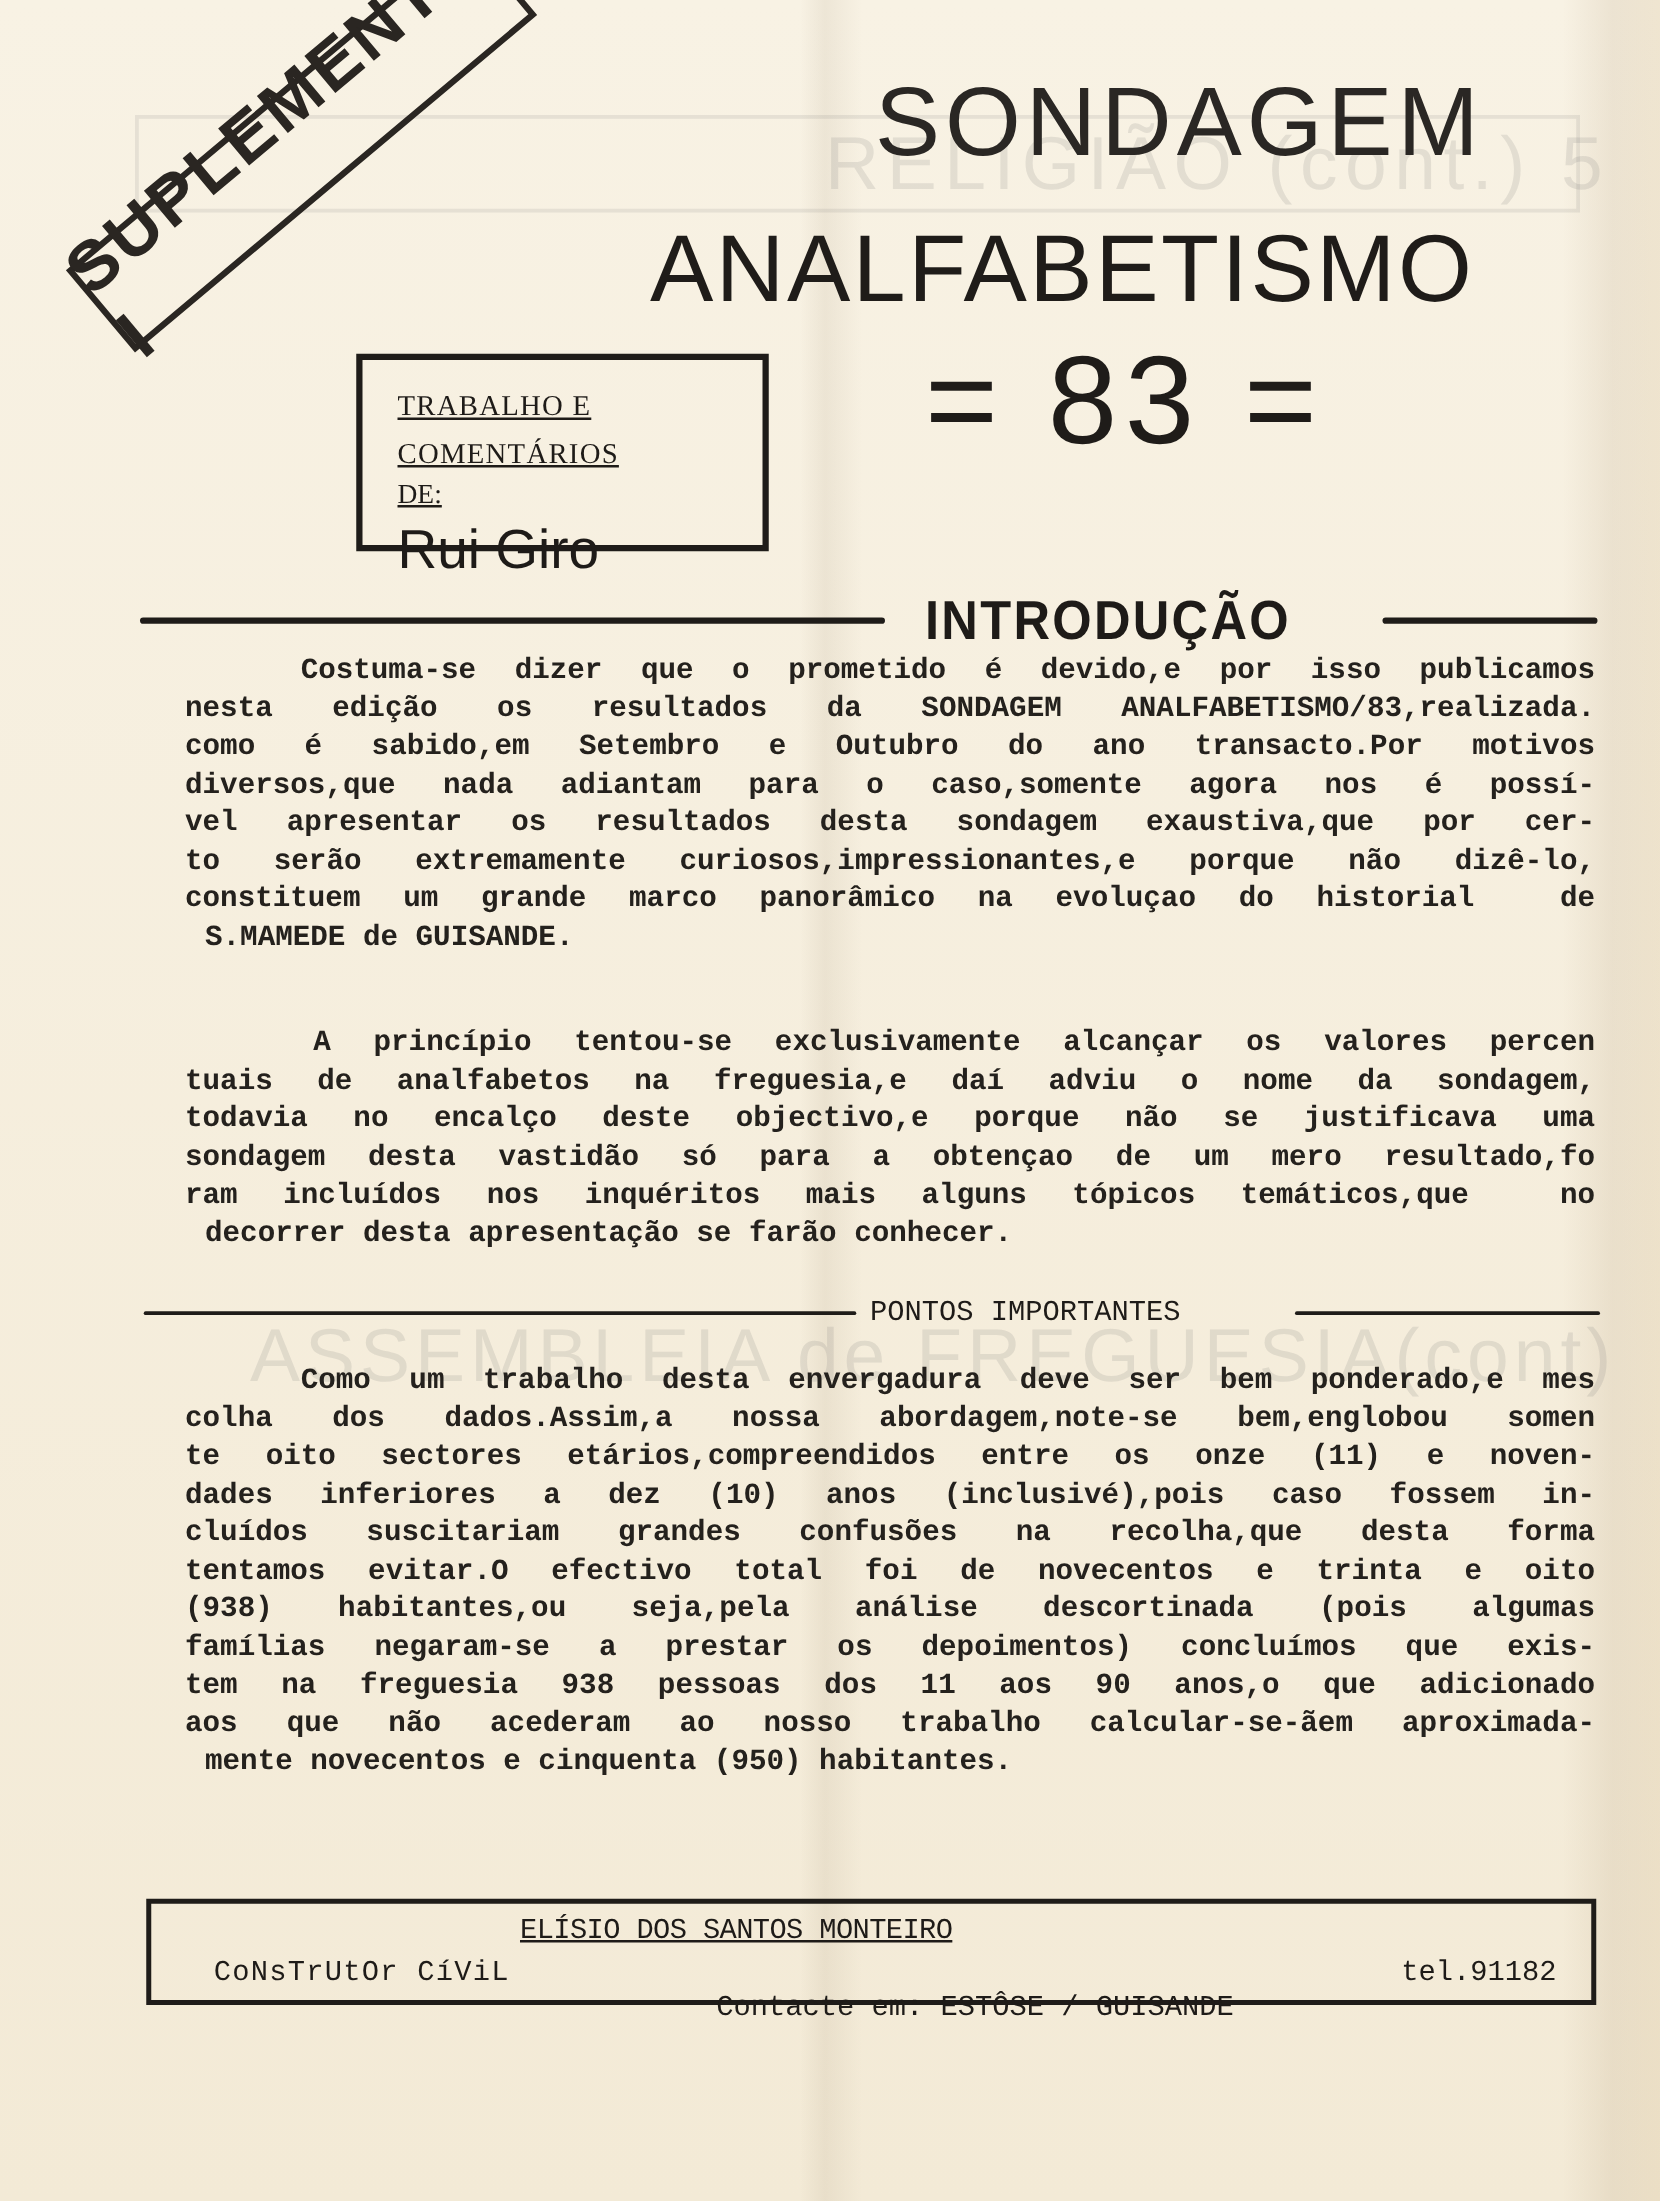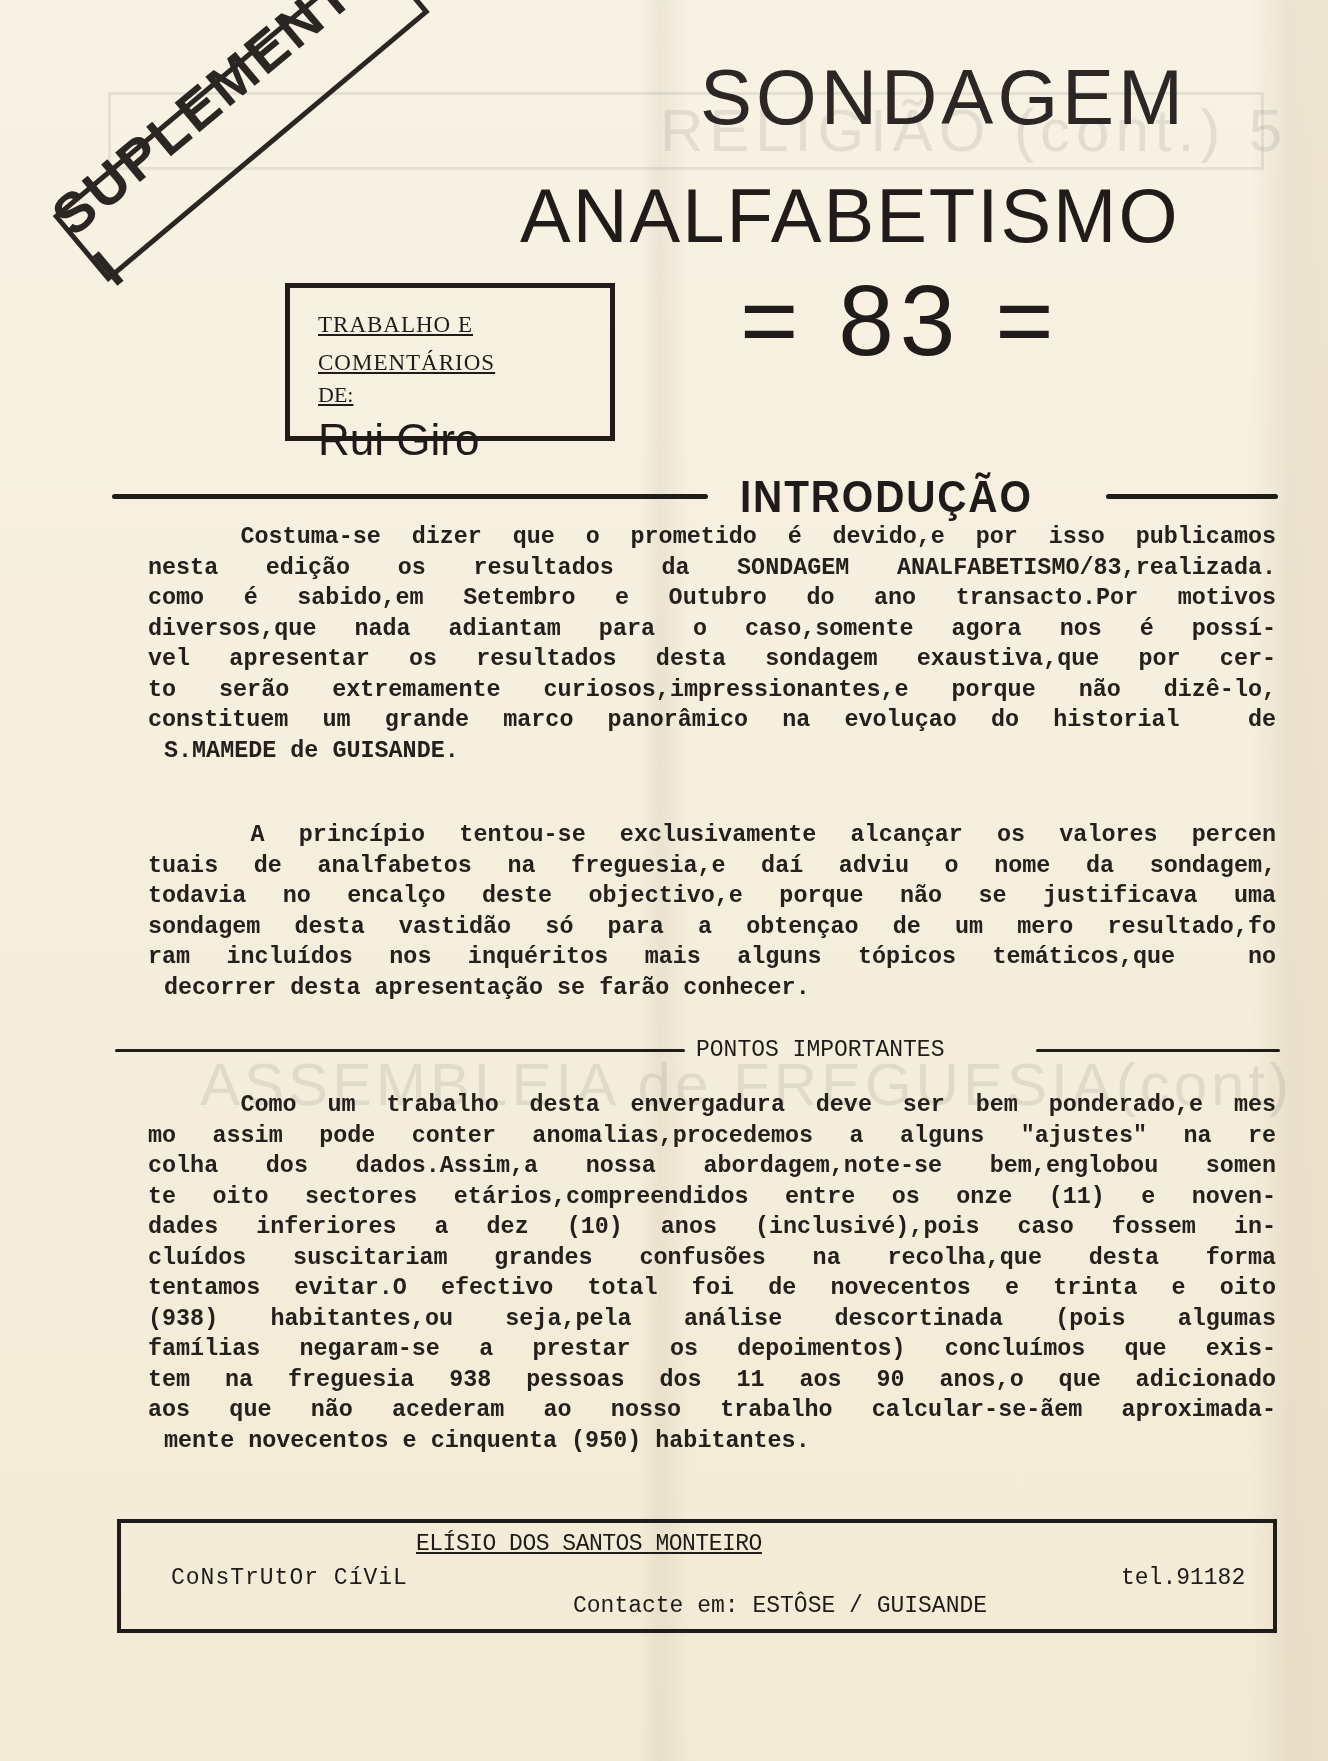--- a/index.html
+++ b/index.html
@@ -63,21 +63,21 @@
   .para {
     position: absolute; left: 148px; width: 1128px;
     font-family: "Liberation Mono", "DejaVu Sans Mono", monospace;
     font-size: 23.4px; line-height: 30.5px; font-weight: bold;
     color: #24211d;
   }
   .para .line { display: block; white-space: pre; text-align: justify; text-align-last: justify; }
   .para .line.last { text-align-last: left; margin-left: 16px; }
 
   .ad-box {
-    position: absolute; left: 117px; top: 1519px; width: 1160px; height: 114px;
+    position: absolute; left: 117px; top: 1519px; width: 1160px; height: 85px;
     border: 4px solid #1f1c19; box-sizing: border-box;
     font-family: "Liberation Mono", monospace; font-size: 23px;
   }
   .ad-box .company { position: absolute; left: 295px; top: 8px; text-decoration: underline; letter-spacing: -0.5px; }
   .ad-box .trade { position: absolute; left: 50px; top: 42px; letter-spacing: 1px; }
   .ad-box .tel { position: absolute; left: 1000px; top: 42px; }
   .ad-box .contact { position: absolute; left: 452px; top: 70px; }
 </style>
 </head>
 <body>
@@ -123,21 +123,20 @@
   <span class="line">ram incluídos nos inquéritos mais alguns tópicos temáticos,que  no</span>
   <span class="line last">decorrer desta apresentação se farão conhecer.</span>
 </div>
 
 <div class="rule thin" style="left:115px; top:1049px; width:570px;"></div>
 <div class="h-pontos">PONTOS IMPORTANTES</div>
 <div class="rule thin" style="left:1036px; top:1049px; width:244px;"></div>
 
 <div class="para" style="top:1090px;">
   <span class="line">   Como um trabalho desta envergadura deve ser bem ponderado,e mes</span>
-  <span class="line">mo assim pode conter anomalias,procedemos a alguns "ajustes" na re</span>
   <span class="line">colha dos dados.Assim,a nossa abordagem,note-se bem,englobou somen</span>
   <span class="line">te oito sectores etários,compreendidos entre os onze (11) e noven-</span>
   <span class="line">dades inferiores a dez (10) anos (inclusivé),pois caso fossem in-</span>
   <span class="line">cluídos suscitariam grandes confusões na recolha,que desta forma</span>
   <span class="line">tentamos evitar.O efectivo total foi de novecentos e trinta e oito</span>
   <span class="line">(938) habitantes,ou seja,pela análise descortinada (pois algumas</span>
   <span class="line">famílias negaram-se a prestar os depoimentos) concluímos que exis-</span>
   <span class="line">tem na freguesia 938 pessoas dos 11 aos 90 anos,o que adicionado</span>
   <span class="line">aos que não acederam ao nosso trabalho calcular-se-ãem aproximada-</span>
   <span class="line last">mente novecentos e cinquenta (950) habitantes.</span>

